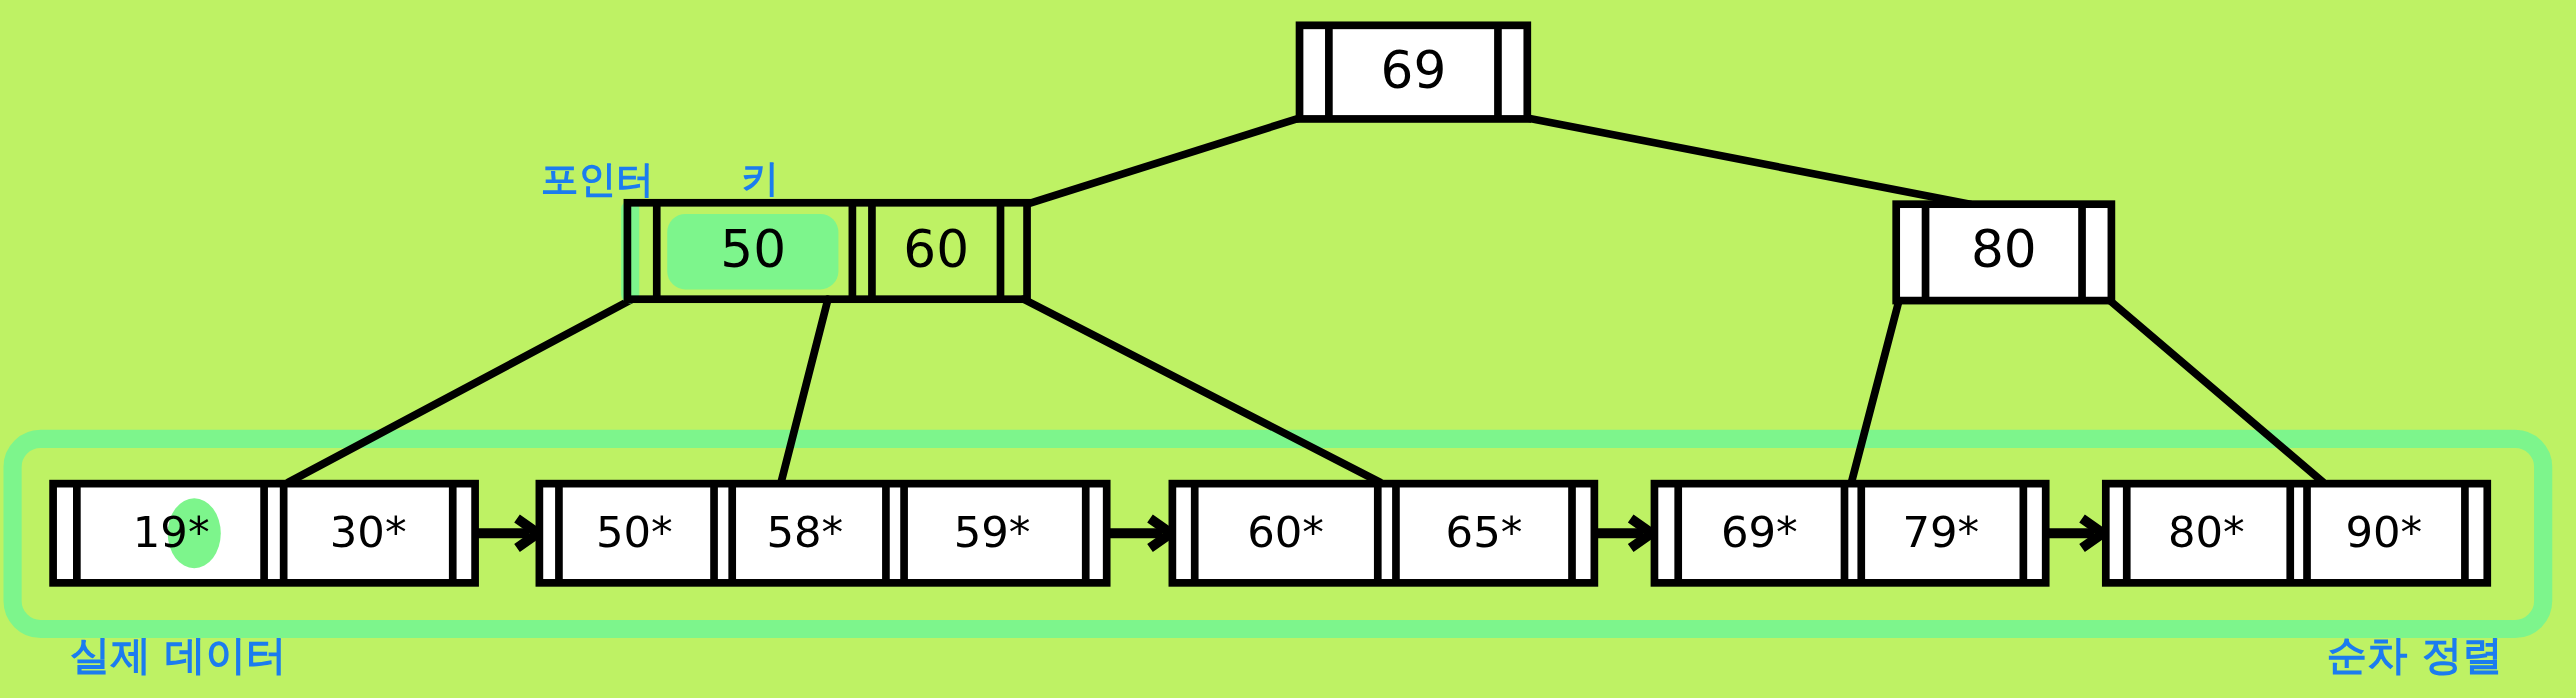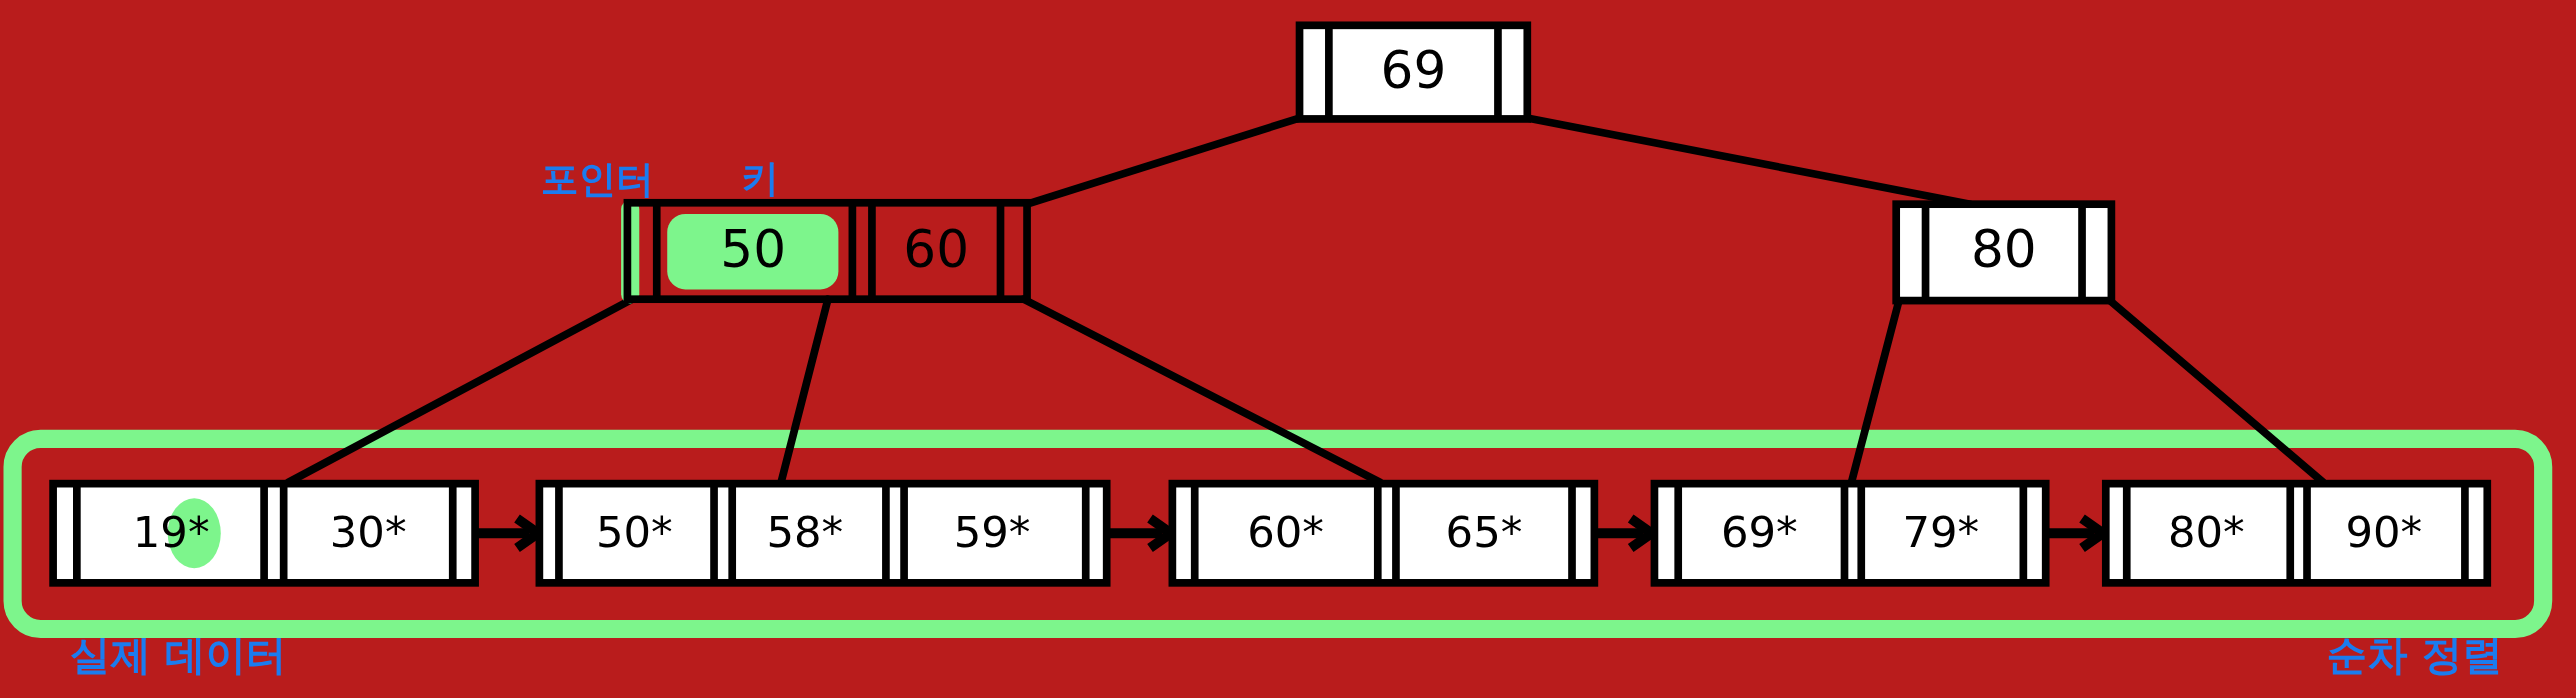--- a/index.html
+++ b/index.html
@@ -4,21 +4,21 @@
 <style>
   html, body {
     margin: 0;
     padding: 0;
     background: #ffffff;
   }
   #stage {
     position: relative;
     width: 2576px;
     height: 699px;
-    background: #b91c1c;
+    background: #bef264;
     overflow: hidden;
     font-family: "DejaVu Sans", sans-serif;
   }
   #stage svg {
     position: absolute;
     top: 0;
     left: 0;
     width: 2576px;
     height: 699px;
   }

